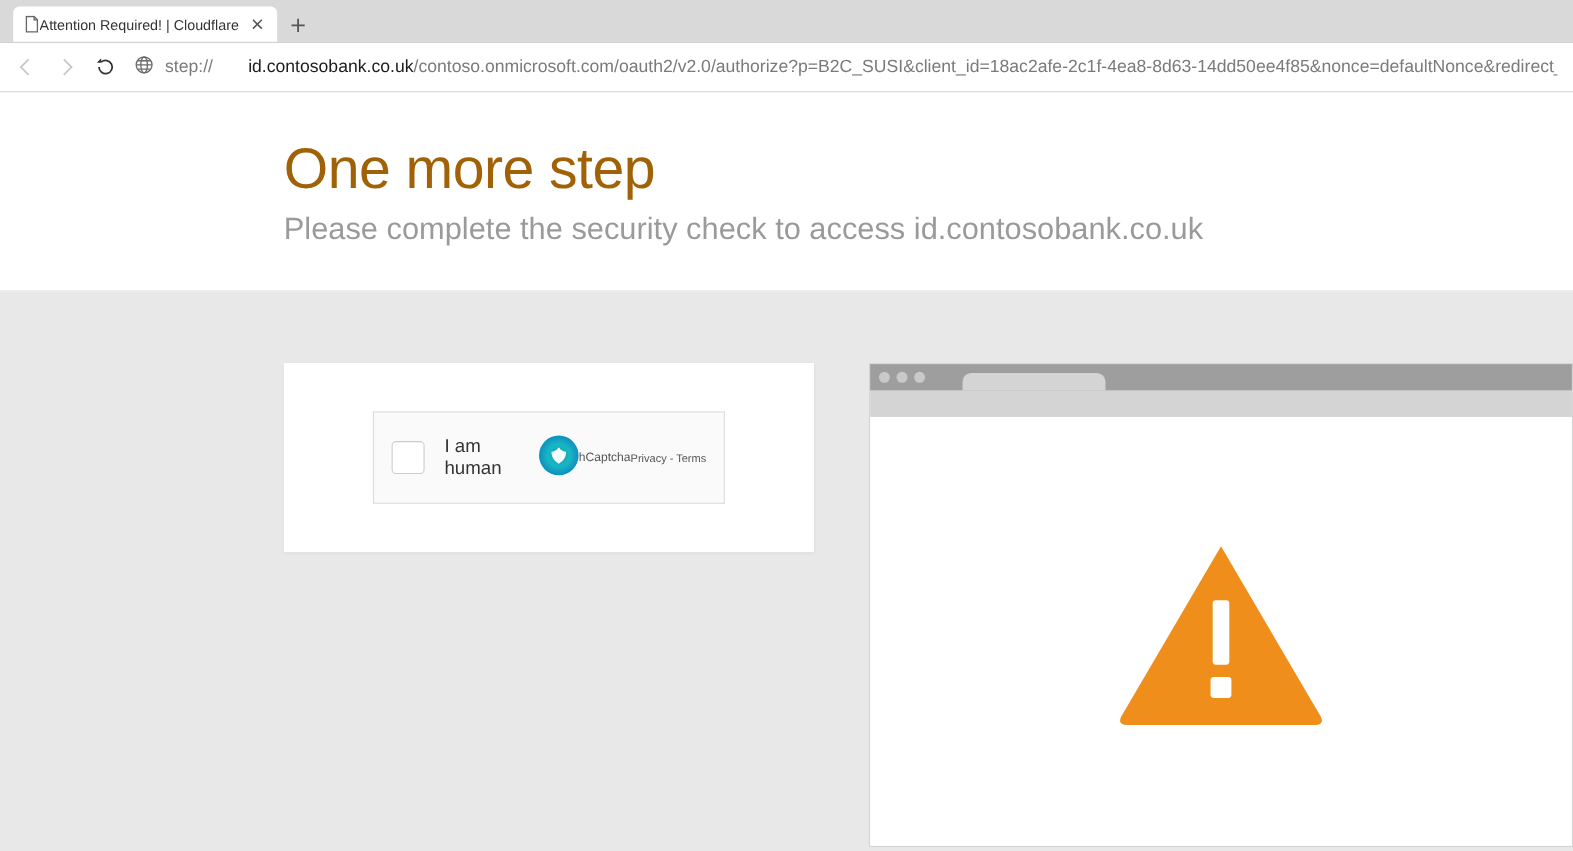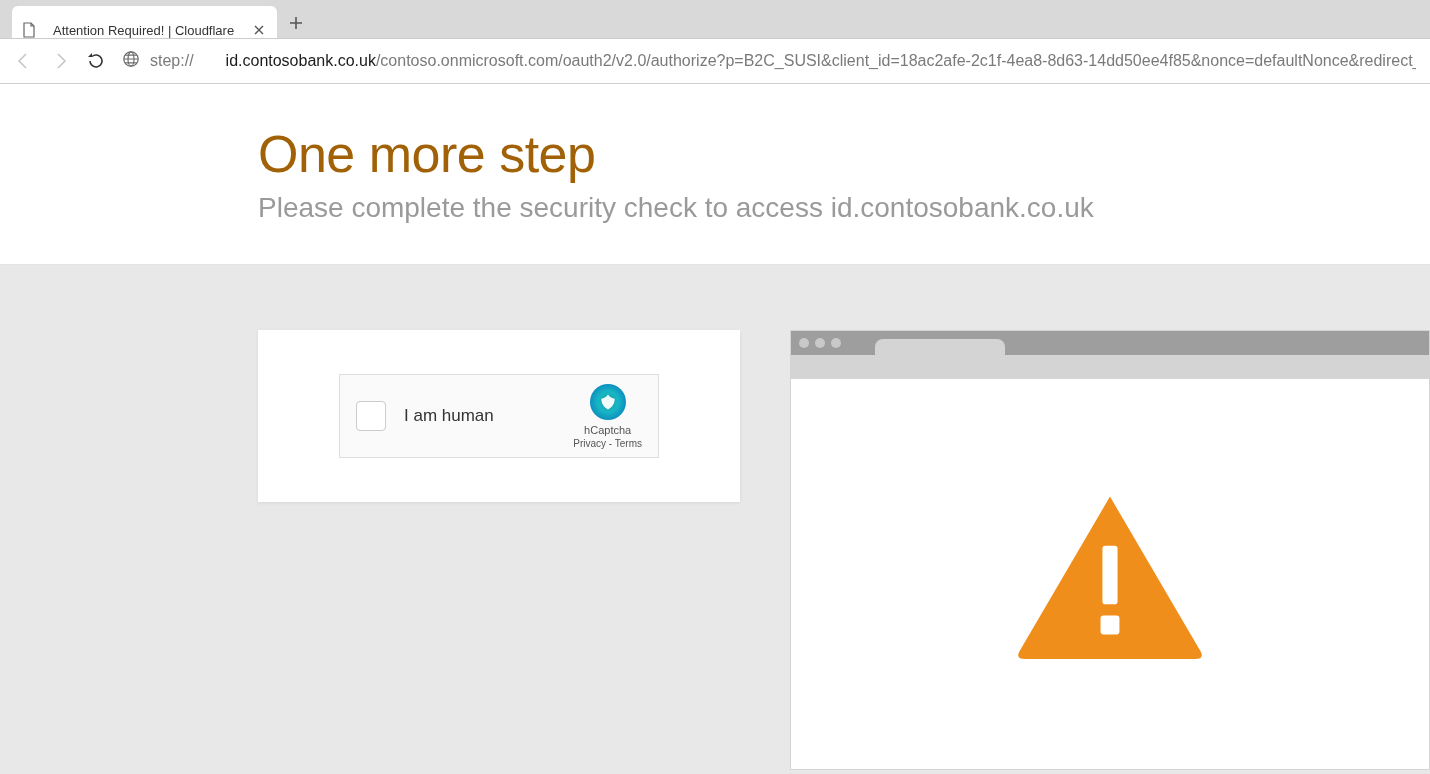--- a/index.html
+++ b/index.html
@@ -3,21 +3,21 @@
 <meta charset="utf-8">
 <style>
   * { box-sizing: border-box; margin: 0; padding: 0; }
   html, body { width: 100%; height: 100%; font-family: -apple-system, BlinkMacSystemFont, "Segoe UI", Arial, sans-serif; }
   body { background: #e8e8e8; overflow: hidden; }
 
   
   .browser-chrome { width: 100%; background: #d9d9d9; }
   .tabstrip { display: flex; align-items: flex-end; height: 38px; padding-left: 12px; }
   .tab {
-    display: flex; align-items: flex-end; gap: 17px;
+    display: flex; align-items: center; gap: 0;
     background: #fff; height: 32px; padding: 0 10px 0 10px;
     border-top-left-radius: 6px; border-top-right-radius: 6px;
     min-width: 240px; font-size: 13px; color: #333;
   }
   .tab .file-icon svg { display:block; }
   .tab .title { flex:1; white-space: nowrap; overflow: hidden; text-overflow: ellipsis; }
   .tab .close { width:16px; height:16px; display:flex; align-items:center; justify-content:center; color:#555; }
   .newtab { width:30px; height:30px; display:flex; align-items:center; justify-content:center; color:#555; margin-left:4px; }
 
   .toolbar {
@@ -44,21 +44,21 @@
     display:flex; align-items:center; justify-content:center;
   }
   .captcha-box {
     width:320px; height:84px; background:#fafafa; border:1px solid #ddd;
     display:flex; align-items:center; padding:0 16px; gap:18px;
   }
   .captcha-check {
     width:30px; height:30px; background:#fff; border:1px solid #ccc; border-radius:4px;
   }
   .captcha-label { flex:1; font-size:17px; color:#333; }
-  .captcha-brand { display:flex; flex-direction:column; align-items:center; font-size:11px; color:#555; }
+  .captcha-brand { display:flex; align-items:center; font-size:11px; color:#555; }
   .captcha-brand .logo {
     width:36px; height:36px; border-radius:50%;
     background: radial-gradient(circle at 50% 50%, #1aa0a8 0%, #18b6c4 40%, #0d90bf 70%, #4fc8d2 100%);
     display:flex; align-items:center; justify-content:center; margin-bottom:4px;
   }
   .captcha-brand .logo svg { fill:#fff; }
   .captcha-links { font-size:10px; color:#555; margin-top:2px; }
   .captcha-links a { color:#555; text-decoration:none; }
 
   

